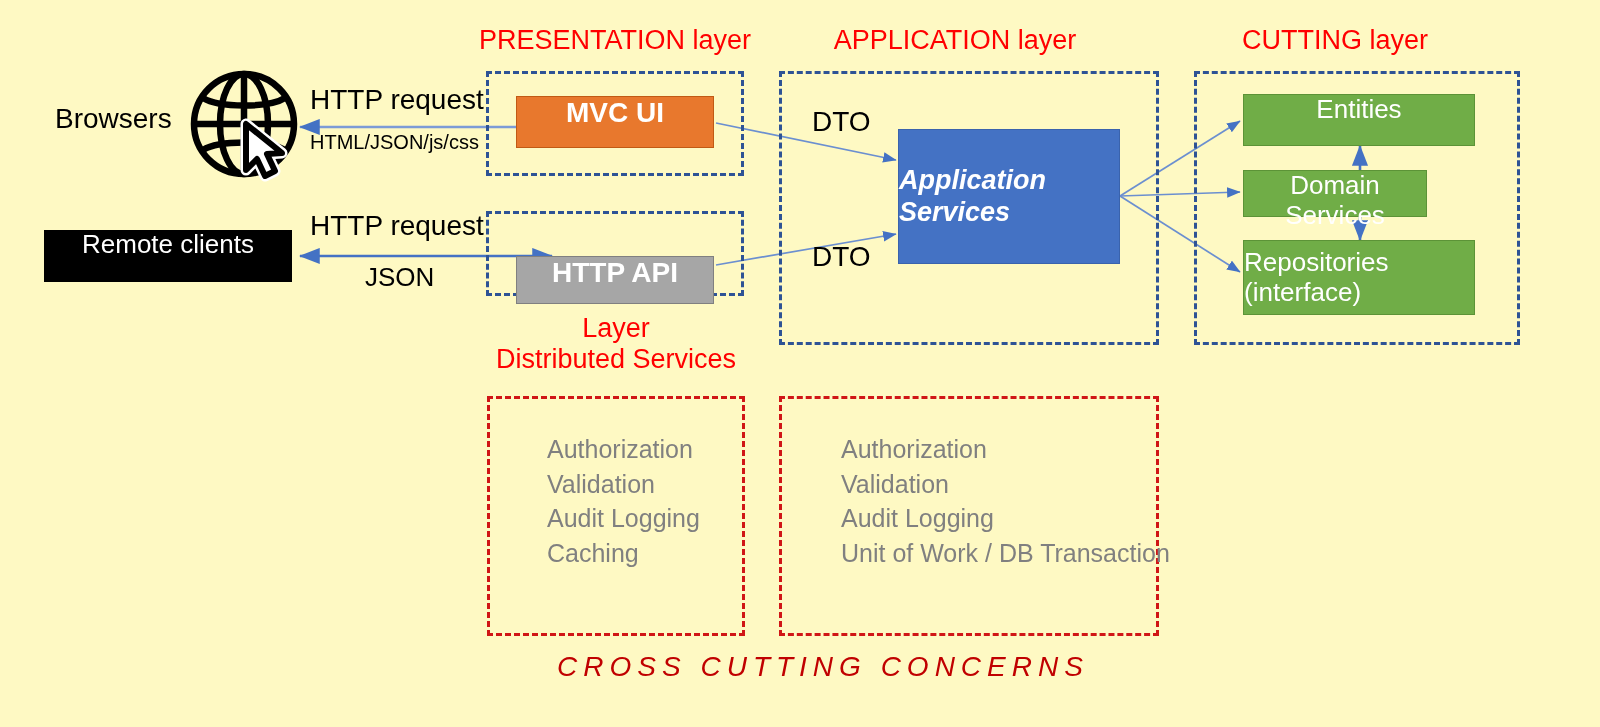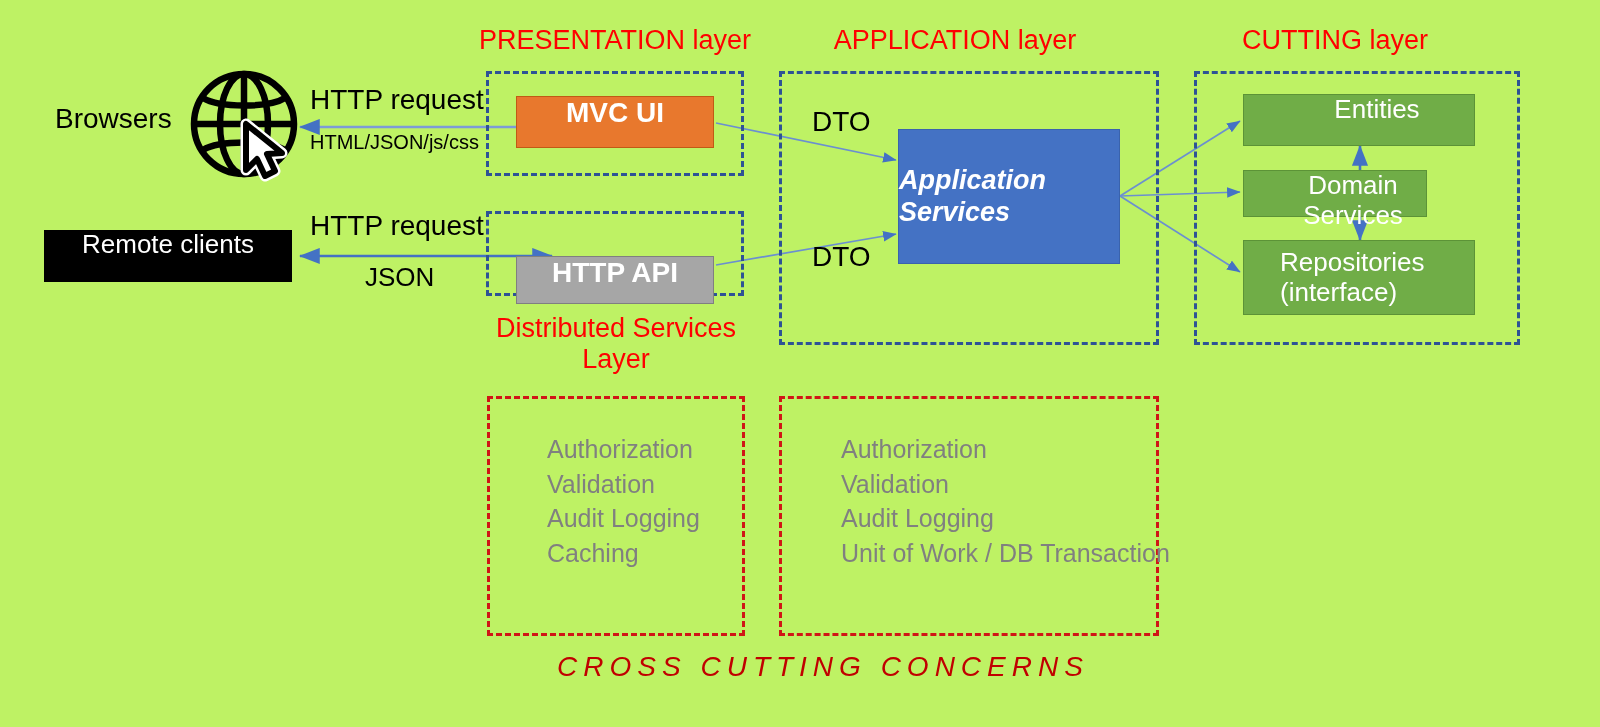--- a/index.html
+++ b/index.html
@@ -1,21 +1,21 @@
 <!DOCTYPE html>
 <html><head>
 <meta charset="utf-8">
 <style>
   html,body{margin:0;padding:0;background:#ffffff;}
   body{
     width:1600px;height:727px;
     font-family:"Liberation Sans","DejaVu Sans",sans-serif;
     overflow:hidden;
   }
-  #stage{position:relative;width:1600px;height:727px;background:#bef264;}
+  #stage{position:relative;width:1600px;height:727px;background:#fef9c3;}
 
   
   .abs{position:absolute;box-sizing:border-box;}
 
   
   .layer-title{
     color:#FF0000;
     font-size:27px;
     text-align:center;
     line-height:1.15;
@@ -35,21 +35,21 @@
 
   
   .node{
     display:flex;align-items:flex-start;justify-content:center;
     text-align:center;color:#ffffff;
     line-height:1.15;
   }
   .node-orange{background:#E8782D;border:1.5px solid #C15A14;font-weight:bold;font-size:28px;}
   .node-gray{background:#A6A6A6;border:1.5px solid #808080;font-weight:bold;font-size:28px;}
   .node-blue{background:#4472C4;border:1px solid #3A63AC;font-weight:bold;font-size:27px;font-style:italic;}
-  .node-green{background:#70AD47;border:1.5px solid #5C9337;font-weight:normal;font-size:26px;padding-left:36px;}
+  .node-green{background:#70AD47;border:1.5px solid #5C9337;font-weight:normal;font-size:26px;}
   .node-black{background:#000000;color:#ffffff;font-size:26px;}
 
   
   .lbl{color:#000000;white-space:nowrap;}
   .lbl-28{font-size:28px;}
   .lbl-26{font-size:26px;}
   .lbl-20{font-size:20px;}
 
   
   .concern-list{
@@ -184,22 +184,22 @@
   </div>
   <div class="abs node node-green" style="left:1243px;top:170px;width:184px;height:47px;">
     <span>Domain Services</span>
   </div>
   <div class="abs node node-green" style="left:1243px;top:240px;width:232px;height:75px;flex-direction:column;">
     <span>Repositories</span>
     <span>(interface)</span>
   </div>
 
   <div class="abs layer-title wrap" style="left:487px;top:313px;width:258px;">
+    <div>Layer</div>
     <div>Distributed Services</div>
-    <div>Layer</div>
   </div>
 
   <div class="abs dashed-red" style="left:487px;top:396px;width:258px;height:240px;"></div>
   <div class="abs concern-list" style="left:500px;top:432px;">
     <div>Authorization</div>
     <div>Validation</div>
     <div>Audit Logging</div>
     <div>Caching</div>
   </div>
 

